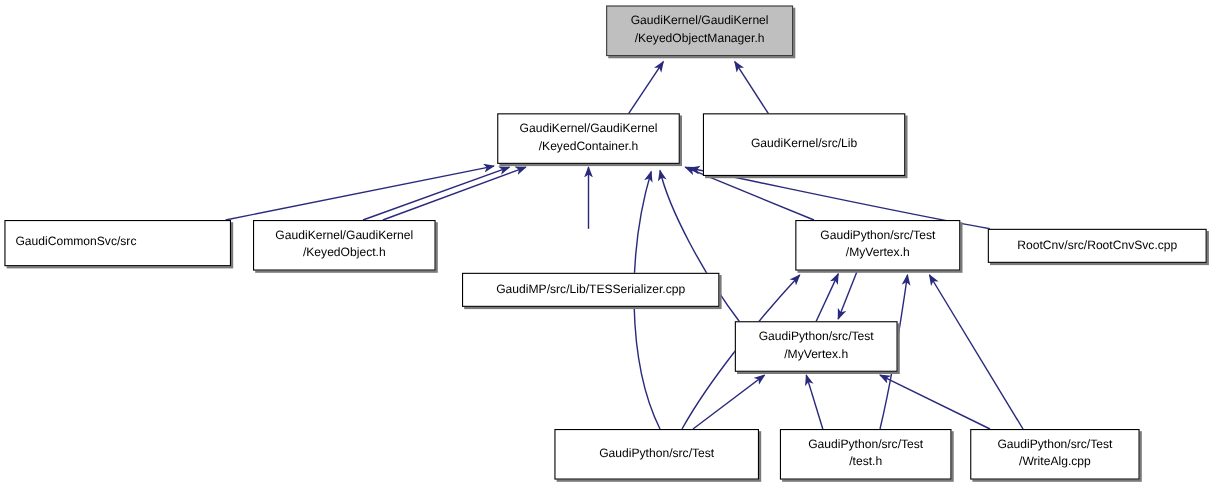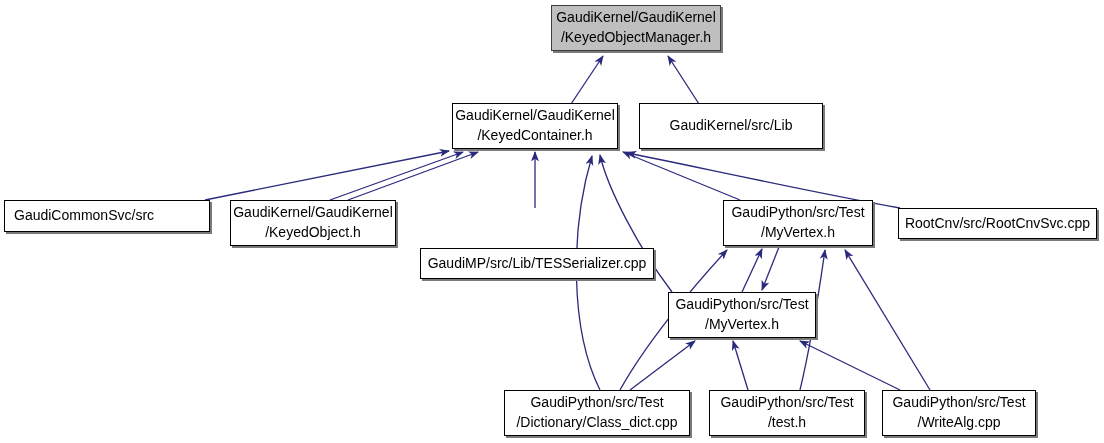--- a/index.html
+++ b/index.html
@@ -25,21 +25,21 @@
   .node {
     position: absolute;
     box-sizing: border-box;
     background: #ffffff;
     border: 1px solid #000000;
     box-shadow: 2px 2px 0 0 #7a7a7a;
     display: flex;
     flex-direction: column;
     align-items: center;
     justify-content: center;
-    font-size: 14px;
+    font-size: 11px;
     line-height: 1.42;
     color: #000000;
     white-space: pre;
     z-index: 5;
   }
   .node.root {
     background: #bfbfbf;
     border-color: #3d3d3d;
   }
   .node.leftalign {
@@ -77,24 +77,24 @@
         <path d="M 800,390 C 812,340 820,285 825,250" fill="none" stroke="#2a2a7c" stroke-width="1.3" marker-end="url(#arrowhead)"></path>
         <path d="M 930,390 L 845,250" fill="none" stroke="#2a2a7c" stroke-width="1.3" marker-end="url(#arrowhead)"></path>
         <path d="M 630,390 L 695,341" fill="none" stroke="#2a2a7c" stroke-width="1.3" marker-end="url(#arrowhead)"></path>
         <path d="M 748,390 L 733,341" fill="none" stroke="#2a2a7c" stroke-width="1.3" marker-end="url(#arrowhead)"></path>
         <path d="M 900,390 L 800,341" fill="none" stroke="#2a2a7c" stroke-width="1.3" marker-end="url(#arrowhead)"></path>
       </g>
   </svg>
   <div id="nodes">
       <div class="node root" style="left: 551px; top: 5px; width: 170px; height: 46px;"><span class="ln">GaudiKernel/GaudiKernel</span><span class="ln">/KeyedObjectManager.h</span></div>
       <div class="node" style="left: 452px; top: 103px; width: 166px; height: 46px;"><span class="ln">GaudiKernel/GaudiKernel</span><span class="ln">/KeyedContainer.h</span></div>
-      <div class="node" style="left: 639px; top: 103px; width: 184px; height: 46px;"><span class="ln">GaudiKernel/src/Lib</span></div>
-      <div class="node leftalign" style="left: 4px; top: 200px; width: 206px; height: 32px;"><span class="ln">GaudiCommonSvc/src</span></div>
+      <div class="node" style="left: 639px; top: 103px; width: 184px; height: 57px;"><span class="ln">GaudiKernel/src/Lib</span></div>
+      <div class="node leftalign" style="left: 4px; top: 200px; width: 206px; height: 42px;"><span class="ln">GaudiCommonSvc/src</span></div>
       <div class="node" style="left: 230px; top: 200px; width: 166px; height: 46px;"><span class="ln">GaudiKernel/GaudiKernel</span><span class="ln">/KeyedObject.h</span></div>
       <div class="node" style="left: 420px; top: 208px; width: 234px; height: 31px; margin-top: 40px;"><span class="ln">GaudiMP/src/Lib/TESSerializer.cpp</span></div>
       <div class="node" style="left: 723px; top: 200px; width: 150px; height: 46px;"><span class="ln">GaudiPython/src/Test</span><span class="ln">/MyVertex.h</span></div>
       <div class="node" style="left: 898px; top: 208px; width: 199px; height: 31px;"><span class="ln">RootCnv/src/RootCnvSvc.cpp</span></div>
       <div class="node" style="left: 668px; top: 292px; width: 148px; height: 46px;"><span class="ln">GaudiPython/src/Test</span><span class="ln">/MyVertex.h</span></div>
-      <div class="node" style="left: 504px; top: 390px; width: 186px; height: 46px;"><span class="ln">GaudiPython/src/Test</span><span class="ln">/Dictionary/Class_dict.cpp</span></div>
+      <div class="node" style="left: 504px; top: 390px; width: 186px; height: 46px;"><span class="ln">GaudiPython/src/Test</span></div>
       <div class="node" style="left: 709px; top: 390px; width: 156px; height: 46px;"><span class="ln">GaudiPython/src/Test</span><span class="ln">/test.h</span></div>
       <div class="node" style="left: 882px; top: 390px; width: 154px; height: 46px;"><span class="ln">GaudiPython/src/Test</span><span class="ln">/WriteAlg.cpp</span></div>
     </div>
 </div>
 
 </body></html>

